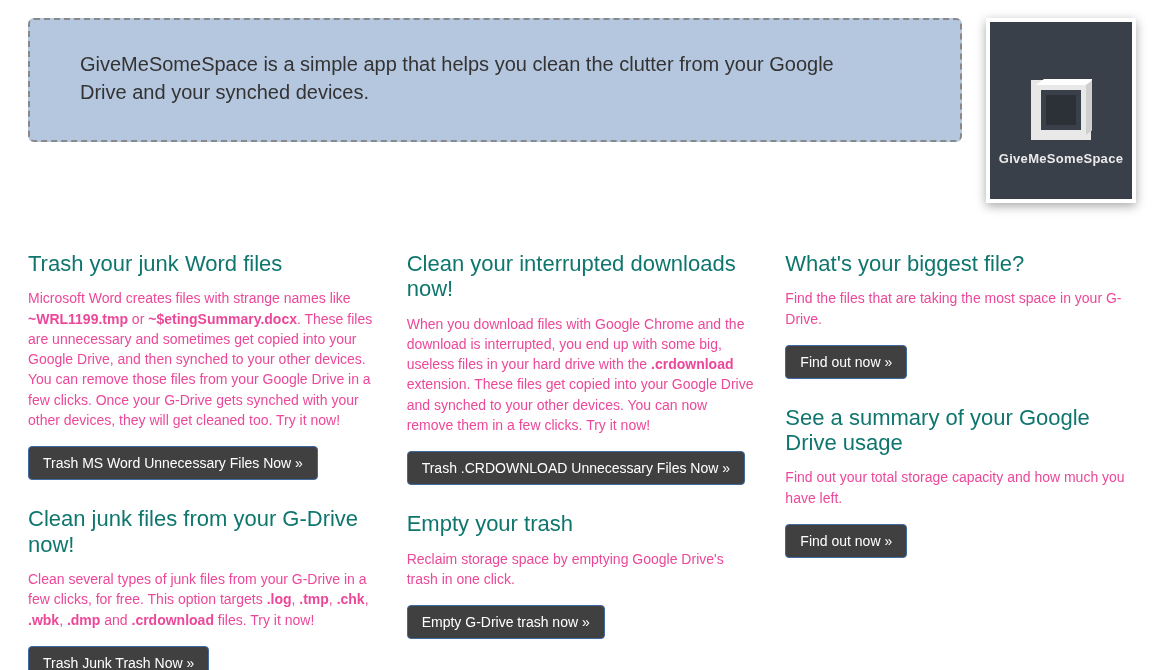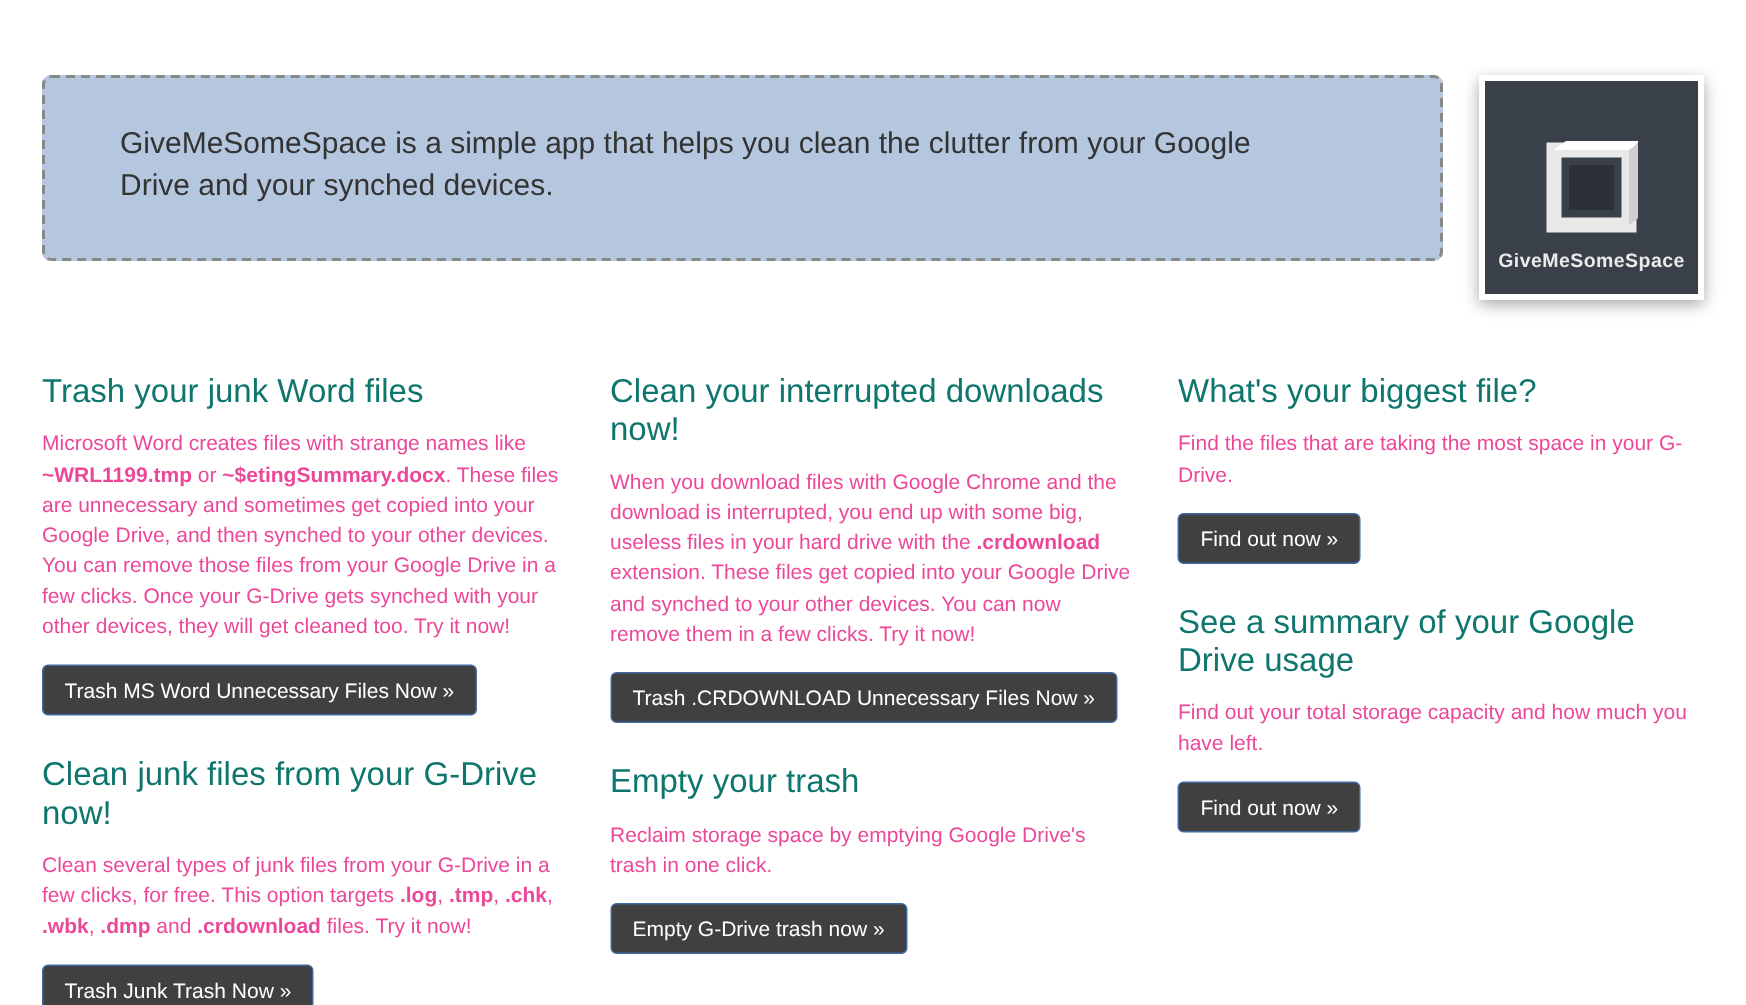--- a/index.html
+++ b/index.html
@@ -12,38 +12,37 @@
       background: #ffffff;
       padding: 18px 28px;
       color: #333333;
       width: 1164px;
     }
     .top-row {
       display: flex;
       gap: 24px;
       margin-bottom: 48px;
       align-items: flex-start;
-      margin-top: 32px;
     }
     .banner {
       flex: 1;
       background: #b5c7de;
       border: 2px dashed #888888;
       border-radius: 6px;
       padding: 30px 50px 34px 50px;
     }
     .banner-text {
       font-size: 20px;
       color: #333333;
       line-height: 1.4;
       max-width: 760px;
     }
     .logo-card {
       width: 150px;
-      height: 150px;
+      height: 185px;
       background: #3a4049;
       border: 4px solid #ffffff;
       box-shadow: 0 3px 10px rgba(0,0,0,0.35);
       display: flex;
       flex-direction: column;
       align-items: center;
       justify-content: center;
       gap: 10px;
       padding-top: 24px;
     }

